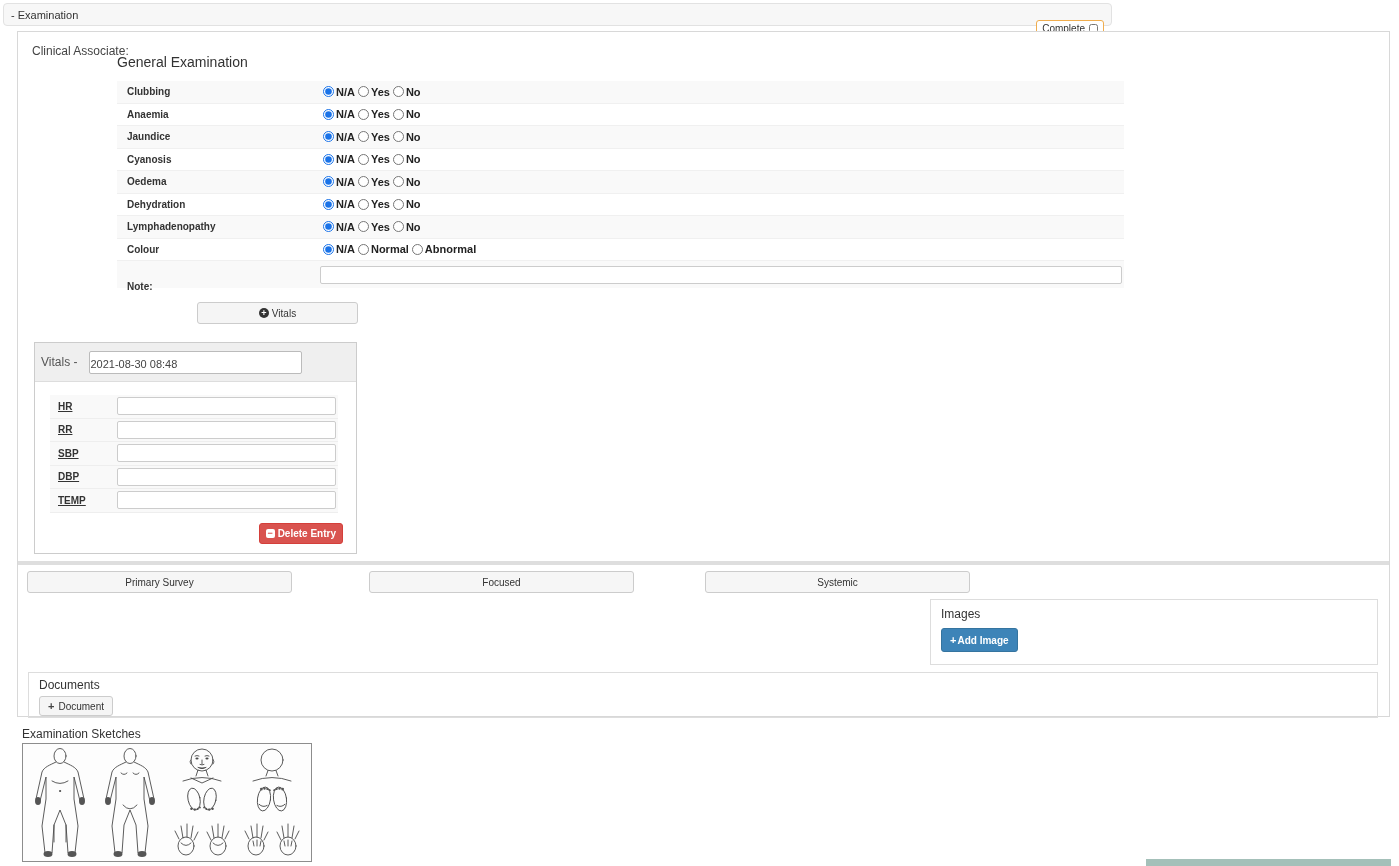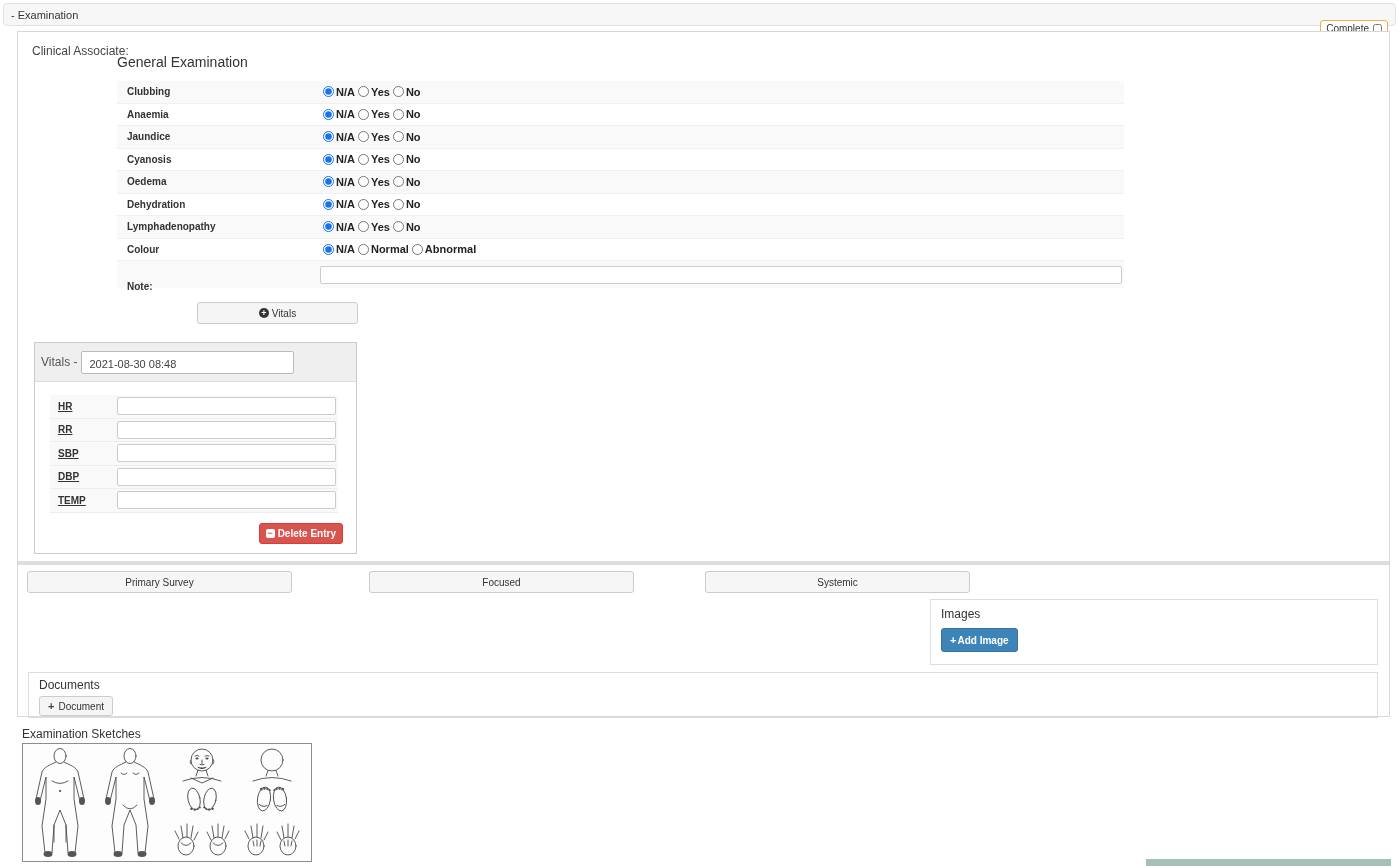--- a/index.html
+++ b/index.html
@@ -3,21 +3,21 @@
 <meta charset="utf-8">
 <style>
   * { box-sizing: border-box; margin: 0; padding: 0; }
   html,body { width:1399px; height:866px; }
   body {
     font-family: "Liberation Sans", sans-serif;
     background:#ffffff; color:#333; position:relative; overflow:hidden;
   }
   
   .top-bar {
-    position:absolute; left:3px; top:3px; width:1393px; height:23px;
+    position:absolute; left:3px; top:3px; width:1109px; height:23px;
     background:#f7f7f7; border:1px solid #e2e2e2; border-radius:4px;
     display:flex; align-items:center; justify-content:space-between; padding:0 7px;
   }
   .top-bar-title { font-size:11px; color:#333; }
   .complete-btn {
     display:inline-flex; align-items:center; gap:4px;
     background:#fff; border:1px solid #f0ad4e; border-radius:3px;
     padding:2px 5px; font-size:10px; color:#333; cursor:pointer;
     font-family:inherit;
     margin-top:28px;
@@ -59,26 +59,26 @@
     display:inline-flex; align-items:center; justify-content:center;
     font-size:9px; line-height:10px; font-weight:bold;
   }
   
   .vitals-card {
     position:absolute; left:16px; top:310px; width:323px; height:212px;
     border:1px solid #ccc; background:#fff;
   }
   .vitals-header {
     height:39px; background:#efefef; border-bottom:1px solid #ddd;
-    display:flex; align-items:center; padding-left:6px; gap:4px;
+    display:flex; align-items:center; padding-left:6px; gap:12px;
   }
   .vitals-title { font-size:12px; color:#555; }
   .vitals-date-input {
     width:213px; height:23px; border:1px solid #bbb; border-radius:2px;
-    font-size:11px; color:#444; padding:4px 0 0 7px; background:#fff; font-family:inherit;
+    font-size:11px; color:#444; padding:4px 0 0 0; background:#fff; font-family:inherit;
   }
   .vitals-body { padding:13px 0 0 15px; }
   .vitals-row {
     display:flex; align-items:center; height:23.5px; width:288px;
     background:#f9f9f9; border-bottom:1px solid #eee;text-decoration:underline;
   }
   .vitals-row-label { width:67px; padding-left:8px; font-weight:bold; font-size:10px; color:#333; }
   .vitals-input {
     width:219px; height:18px; border:1px solid #ccc; border-radius:2px;
     background:#fff; font-size:11px; padding:0 4px; font-family:inherit;

